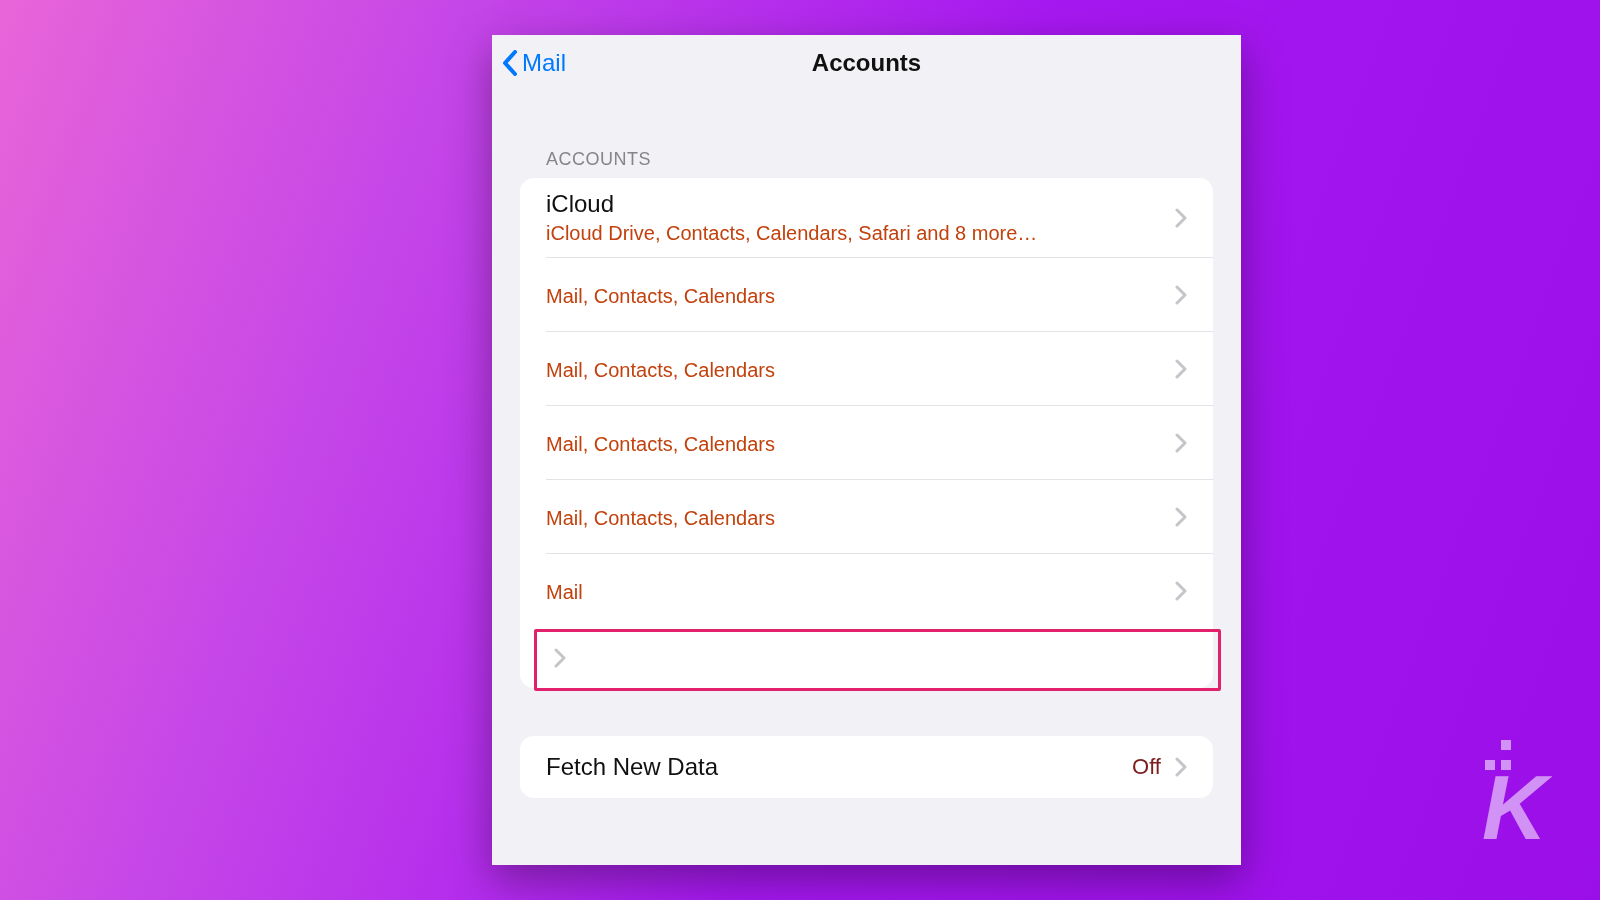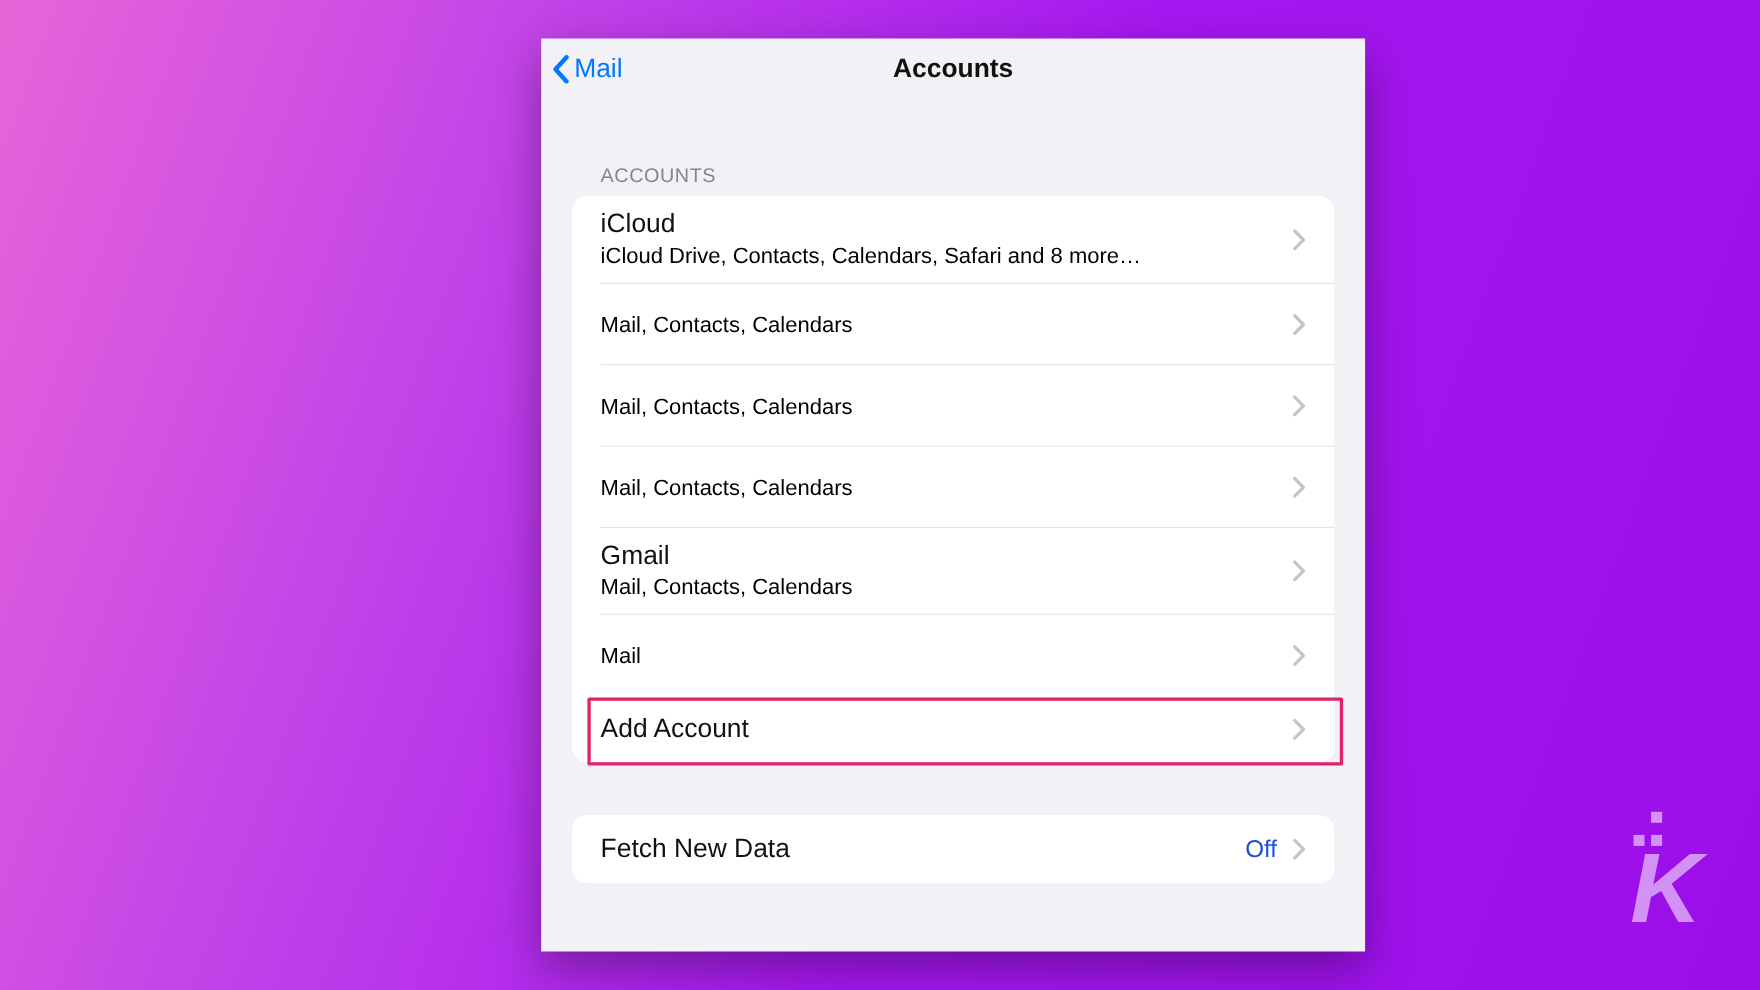--- a/index.html
+++ b/index.html
@@ -75,30 +75,30 @@
       justify-content: center;
       padding: 12px 0;
     }
     .row .title {
       font-size: 24px;
       color: #111;
       line-height: 1.15;
     }
     .row .subtitle {
       font-size: 20px;
-      color: #000000;
+      color: #c2410c;
       line-height: 1.3;
       white-space: nowrap;
       overflow: hidden;
       text-overflow: ellipsis;
       margin-top: 2px;
     }
     .row .value {
       font-size: 22px;
-      color: #1d4ed8;
+      color: #7f1d1d;
       margin-right: 6px;
     }
     .chevron {
       flex-shrink: 0;
       margin-left: 8px;
     }
     .chevron svg { display: block; }
     .divider {
       position: absolute;
       bottom: 0;
@@ -194,21 +194,20 @@
       <span class="chevron">
         <svg width="12" height="20" viewBox="0 0 12 20">
             <path d="M2 2 L10 10 L2 18" stroke="#c5c5c9" stroke-width="3" fill="none" stroke-linecap="round" stroke-linejoin="round"></path>
           </svg>
       </span>
       <div class="divider"></div>
     </div>
 
     <div class="row">
       <div class="row-inner">
-        <div class="title">Gmail</div>
         <div class="subtitle">Mail, Contacts, Calendars</div>
       </div>
       <span class="chevron">
         <svg width="12" height="20" viewBox="0 0 12 20">
             <path d="M2 2 L10 10 L2 18" stroke="#c5c5c9" stroke-width="3" fill="none" stroke-linecap="round" stroke-linejoin="round"></path>
           </svg>
       </span>
       <div class="divider"></div>
     </div>
 
@@ -217,23 +216,20 @@
         <div class="subtitle">Mail</div>
       </div>
       <span class="chevron">
         <svg width="12" height="20" viewBox="0 0 12 20">
             <path d="M2 2 L10 10 L2 18" stroke="#c5c5c9" stroke-width="3" fill="none" stroke-linecap="round" stroke-linejoin="round"></path>
           </svg>
       </span>
     </div>
 
     <div class="row" style="min-height:60px;">
-      <div class="row-inner">
-        <div class="title">Add Account</div>
-      </div>
       <span class="chevron">
         <svg width="12" height="20" viewBox="0 0 12 20">
             <path d="M2 2 L10 10 L2 18" stroke="#c5c5c9" stroke-width="3" fill="none" stroke-linecap="round" stroke-linejoin="round"></path>
           </svg>
       </span>
     </div>
 
     <div class="highlight-box" style="left:14px; right:-8px; bottom:-3px; height:62px;"></div>
   </div>
 

